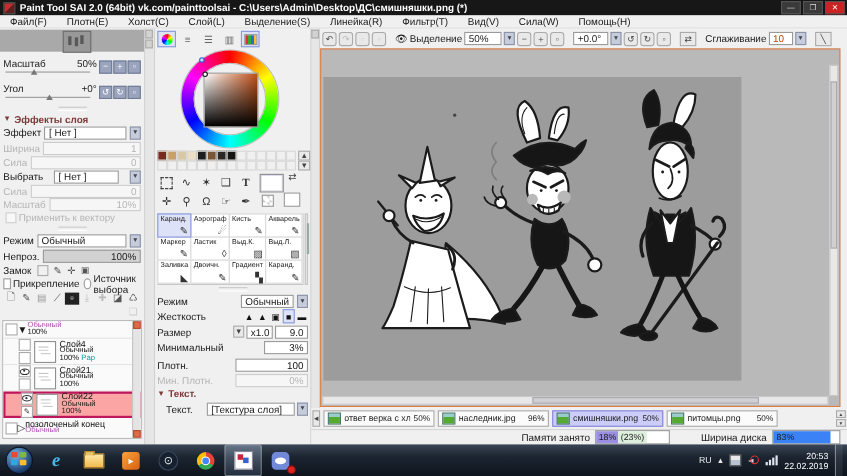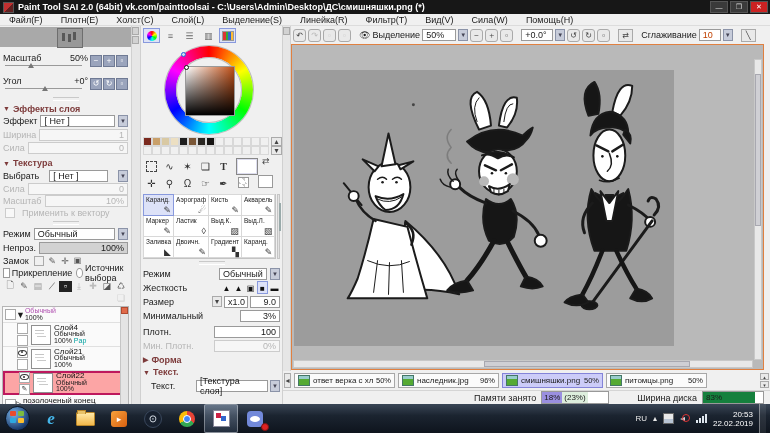--- a/index.html
+++ b/index.html
@@ -126,21 +126,21 @@
   .tab .tic{width:10px;height:9px;border:1px solid #476;background:linear-gradient(180deg,#9cc 32%,#5a3 32%);flex:none;}
   .tab .tl{flex:1;white-space:nowrap;overflow:hidden;font-size:8px;}
   .tab .tz{font-size:7.5px;color:#222;}
   .tab-updn{margin-left:auto;display:flex;flex-direction:column;gap:1px;}
   
   .statusbar{left:283px;top:390px;width:487px;height:14px;background:#f0f0f0;border-top:1px solid #d5d5d5;
              display:flex;align-items:center;justify-content:flex-end;gap:5px;box-sizing:border-box;padding:0 6px;}
   .meter{height:11px;border:1px solid #999;background:#fff;display:flex;align-items:center;font-size:8px;}
   .mem-fill{background:#9a8fe0;height:100%;display:flex;align-items:center;padding:0 2px;}
   .mem-extra{padding:0 2px;background:#ddeedd;height:100%;display:flex;align-items:center;}
-  .disk-fill{background:#15803d;height:100%;display:flex;align-items:center;padding:0 3px;width:46px;}
+  .disk-fill{background:#3b82f6;height:100%;display:flex;align-items:center;padding:0 3px;width:46px;}
   
   .taskbar{left:0;top:404px;width:770px;height:29px;background:linear-gradient(180deg,#3a4656,#1b2430 40%,#0e141d);display:flex;align-items:center;color:#fff;}
   .tb-slot{width:34px;height:29px;display:flex;align-items:center;justify-content:center;position:relative;}
   .tb-slot.active{background:linear-gradient(180deg,rgba(190,210,235,.35),rgba(120,150,190,.2));border:1px solid rgba(255,255,255,.35);box-sizing:border-box;border-radius:2px;}
   .orb{width:23px;height:23px;border-radius:50%;background:radial-gradient(circle at 35% 30%,#7ab4e8,#1c3d6e 70%,#0a1b33);border:1px solid #0a1525;position:relative;}
   .orb i{position:absolute;width:6px;height:5px;border-radius:1px;}
   .ie-e{font-size:17px;font-weight:bold;font-style:italic;color:#45b6ea;font-family:"Liberation Serif",serif;}
   .folder{width:17px;height:12px;background:linear-gradient(180deg,#ffe9a8,#f2b84b);border:1px solid #b8862a;border-radius:1px;position:relative;}
   .folder:before{content:"";position:absolute;left:0;top:-3px;width:7px;height:3px;background:#e8c268;border:1px solid #b8862a;border-bottom:none;}
   .wmp{width:16px;height:16px;border-radius:3px;background:linear-gradient(135deg,#f8a23c,#d86010);color:#fff;display:flex;align-items:center;justify-content:center;font-size:9px;}
@@ -248,38 +248,34 @@
     </div>
     <div class="lp-row" style="height:13px;gap:3px;">
       <span class="dis-t">Ширина</span>
       <span class="field dis" style="flex:1;justify-content:flex-end;">1</span>
     </div>
     <div class="lp-row" style="height:13px;gap:3px;">
       <span class="dis-t">Сила</span>
       <span class="field dis" style="flex:1;justify-content:flex-end;">0</span>
     </div>
 
-    <div class="sec-hdr" style="height:12px;margin-top:3px;">
-      <span class="tri">▼</span>
-      <span>Текстура</span>
-    </div>
     <div class="lp-row" style="height:14px;gap:10px;">
       <span>Выбрать</span>
       <span class="field" style="flex:1;">[ Нет ]</span>
       <span class="combo-btn">▼</span>
     </div>
     <div class="lp-row" style="height:12px;gap:3px;">
       <span class="dis-t">Сила</span>
       <span class="field dis" style="flex:1;justify-content:flex-end;">0</span>
     </div>
     <div class="lp-row" style="height:12px;gap:3px;">
       <span class="dis-t">Масштаб</span>
       <span class="field dis" style="flex:1;justify-content:flex-end;">10%</span>
     </div>
-    <div class="lp-row dis-t" style="height:12px;gap:7px;padding-left:2px;">
+    <div class="lp-row dis-t" style="height:12px;gap:2px;padding-left:2px;">
       <span style="width:8px;height:8px;border:1px solid #ccc;background:#f8f8f8;"></span>
       <span>Применить к вектору</span>
     </div>
 
     <div class="divider"></div>
 
     <div class="lp-row" style="height:14px;gap:3px;">
       <span>Режим</span>
       <span class="field" style="flex:1;">Обычный</span>
       <span class="combo-btn">▼</span>
@@ -512,31 +508,27 @@
       <span class="field" style="width:40px;justify-content:flex-end;">3%</span>
     </div>
     <div class="bs-row" style="gap:2px;margin-top:3px;">
       <span class="lbl">Плотн.</span>
       <span class="field dens" style="width:66px;justify-content:flex-end;color:#111;">100</span>
     </div>
     <div class="bs-row" style="gap:2px;">
       <span class="lbl dis-t">Мин. Плотн.</span>
       <span class="field dis" style="width:66px;justify-content:flex-end;">0%</span>
     </div>
-    <div class="sec-hdr" style="height:12px;margin-top:2px;">
-      <span class="tri">▶</span>
-      <span>Форма</span>
-    </div>
     <div class="sec-hdr" style="height:12px;">
       <span class="tri">▼</span>
       <span>Текст.</span>
     </div>
     <div class="bs-row" style="gap:2px;padding-left:8px;">
       <span class="lbl">Текст.</span>
-      <span class="field" style="width:72px;">[Текстура слоя]</span>
+      <span class="field" style="width:80px;">[Текстура слоя]</span>
       <span class="combo-btn">▼</span>
     </div>
   </div>
 
   <div class="abs main-toolbar">
     <span class="gbtn tb-btn">↶</span>
     <span class="gbtn tb-btn" style="color:#bbb;">↷</span>
     <span class="gbtn tb-btn" style="color:#ccc;">▫</span>
     <span class="gbtn tb-btn" style="color:#ccc;">▫</span>
     <span class="tb-sep"></span>

